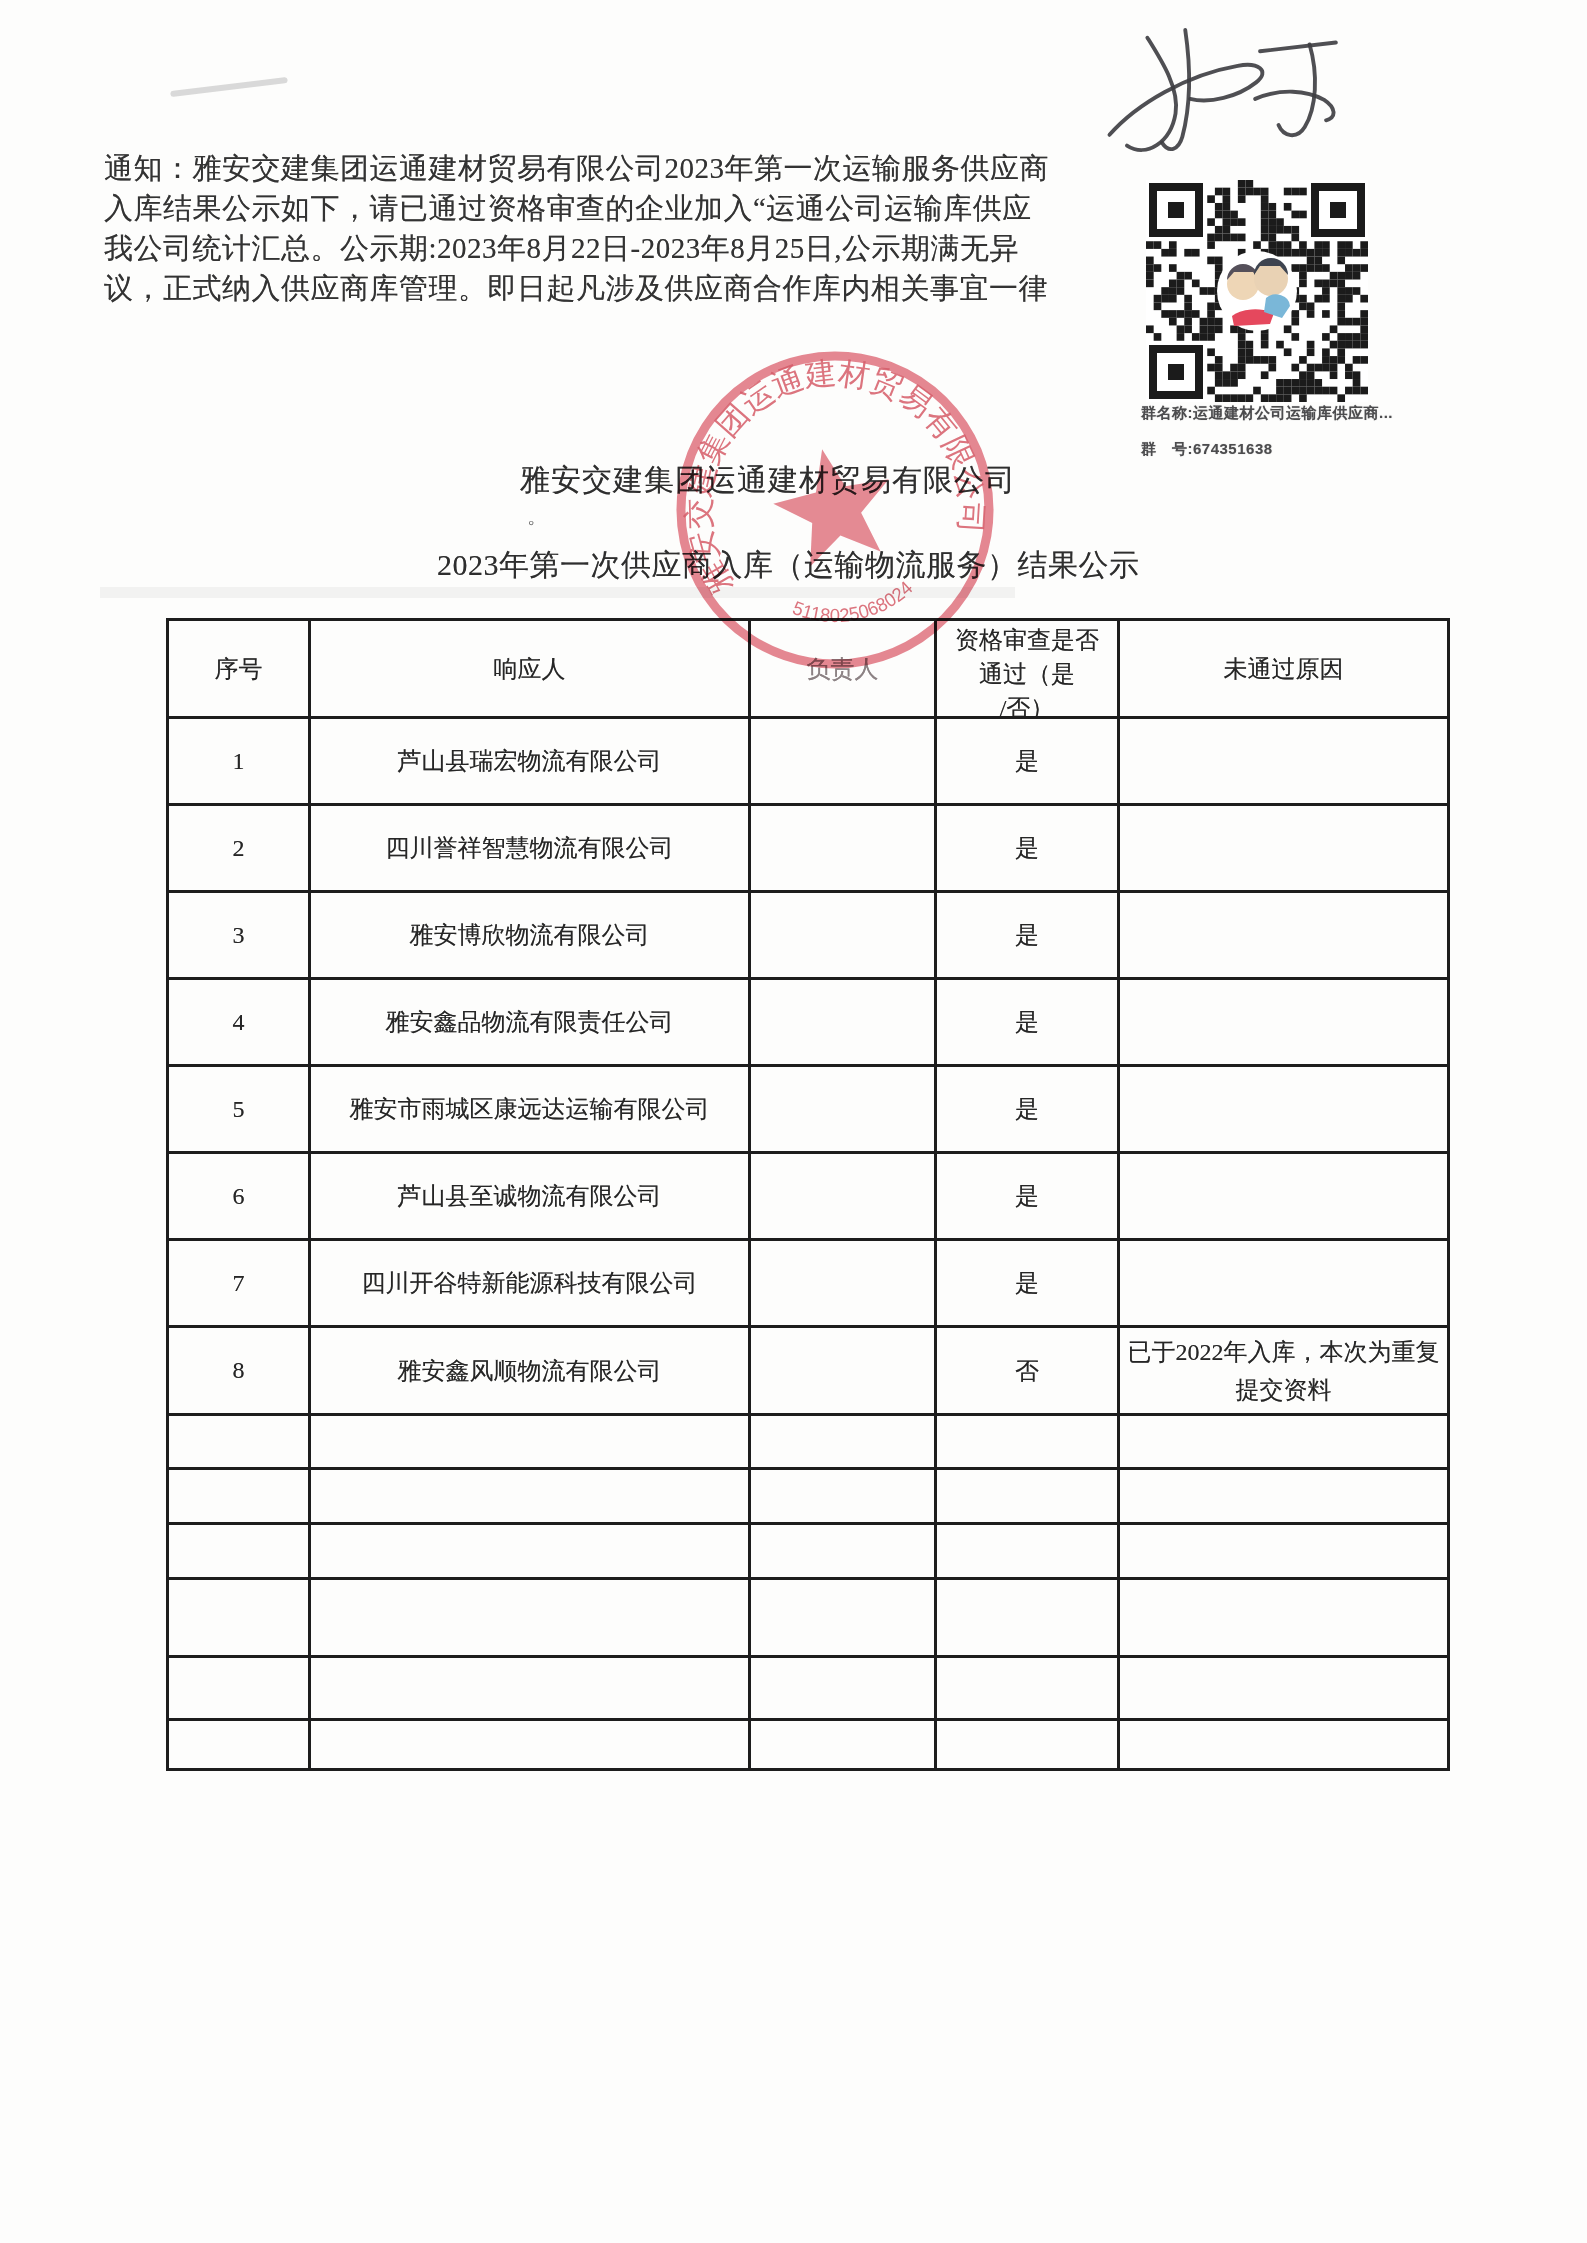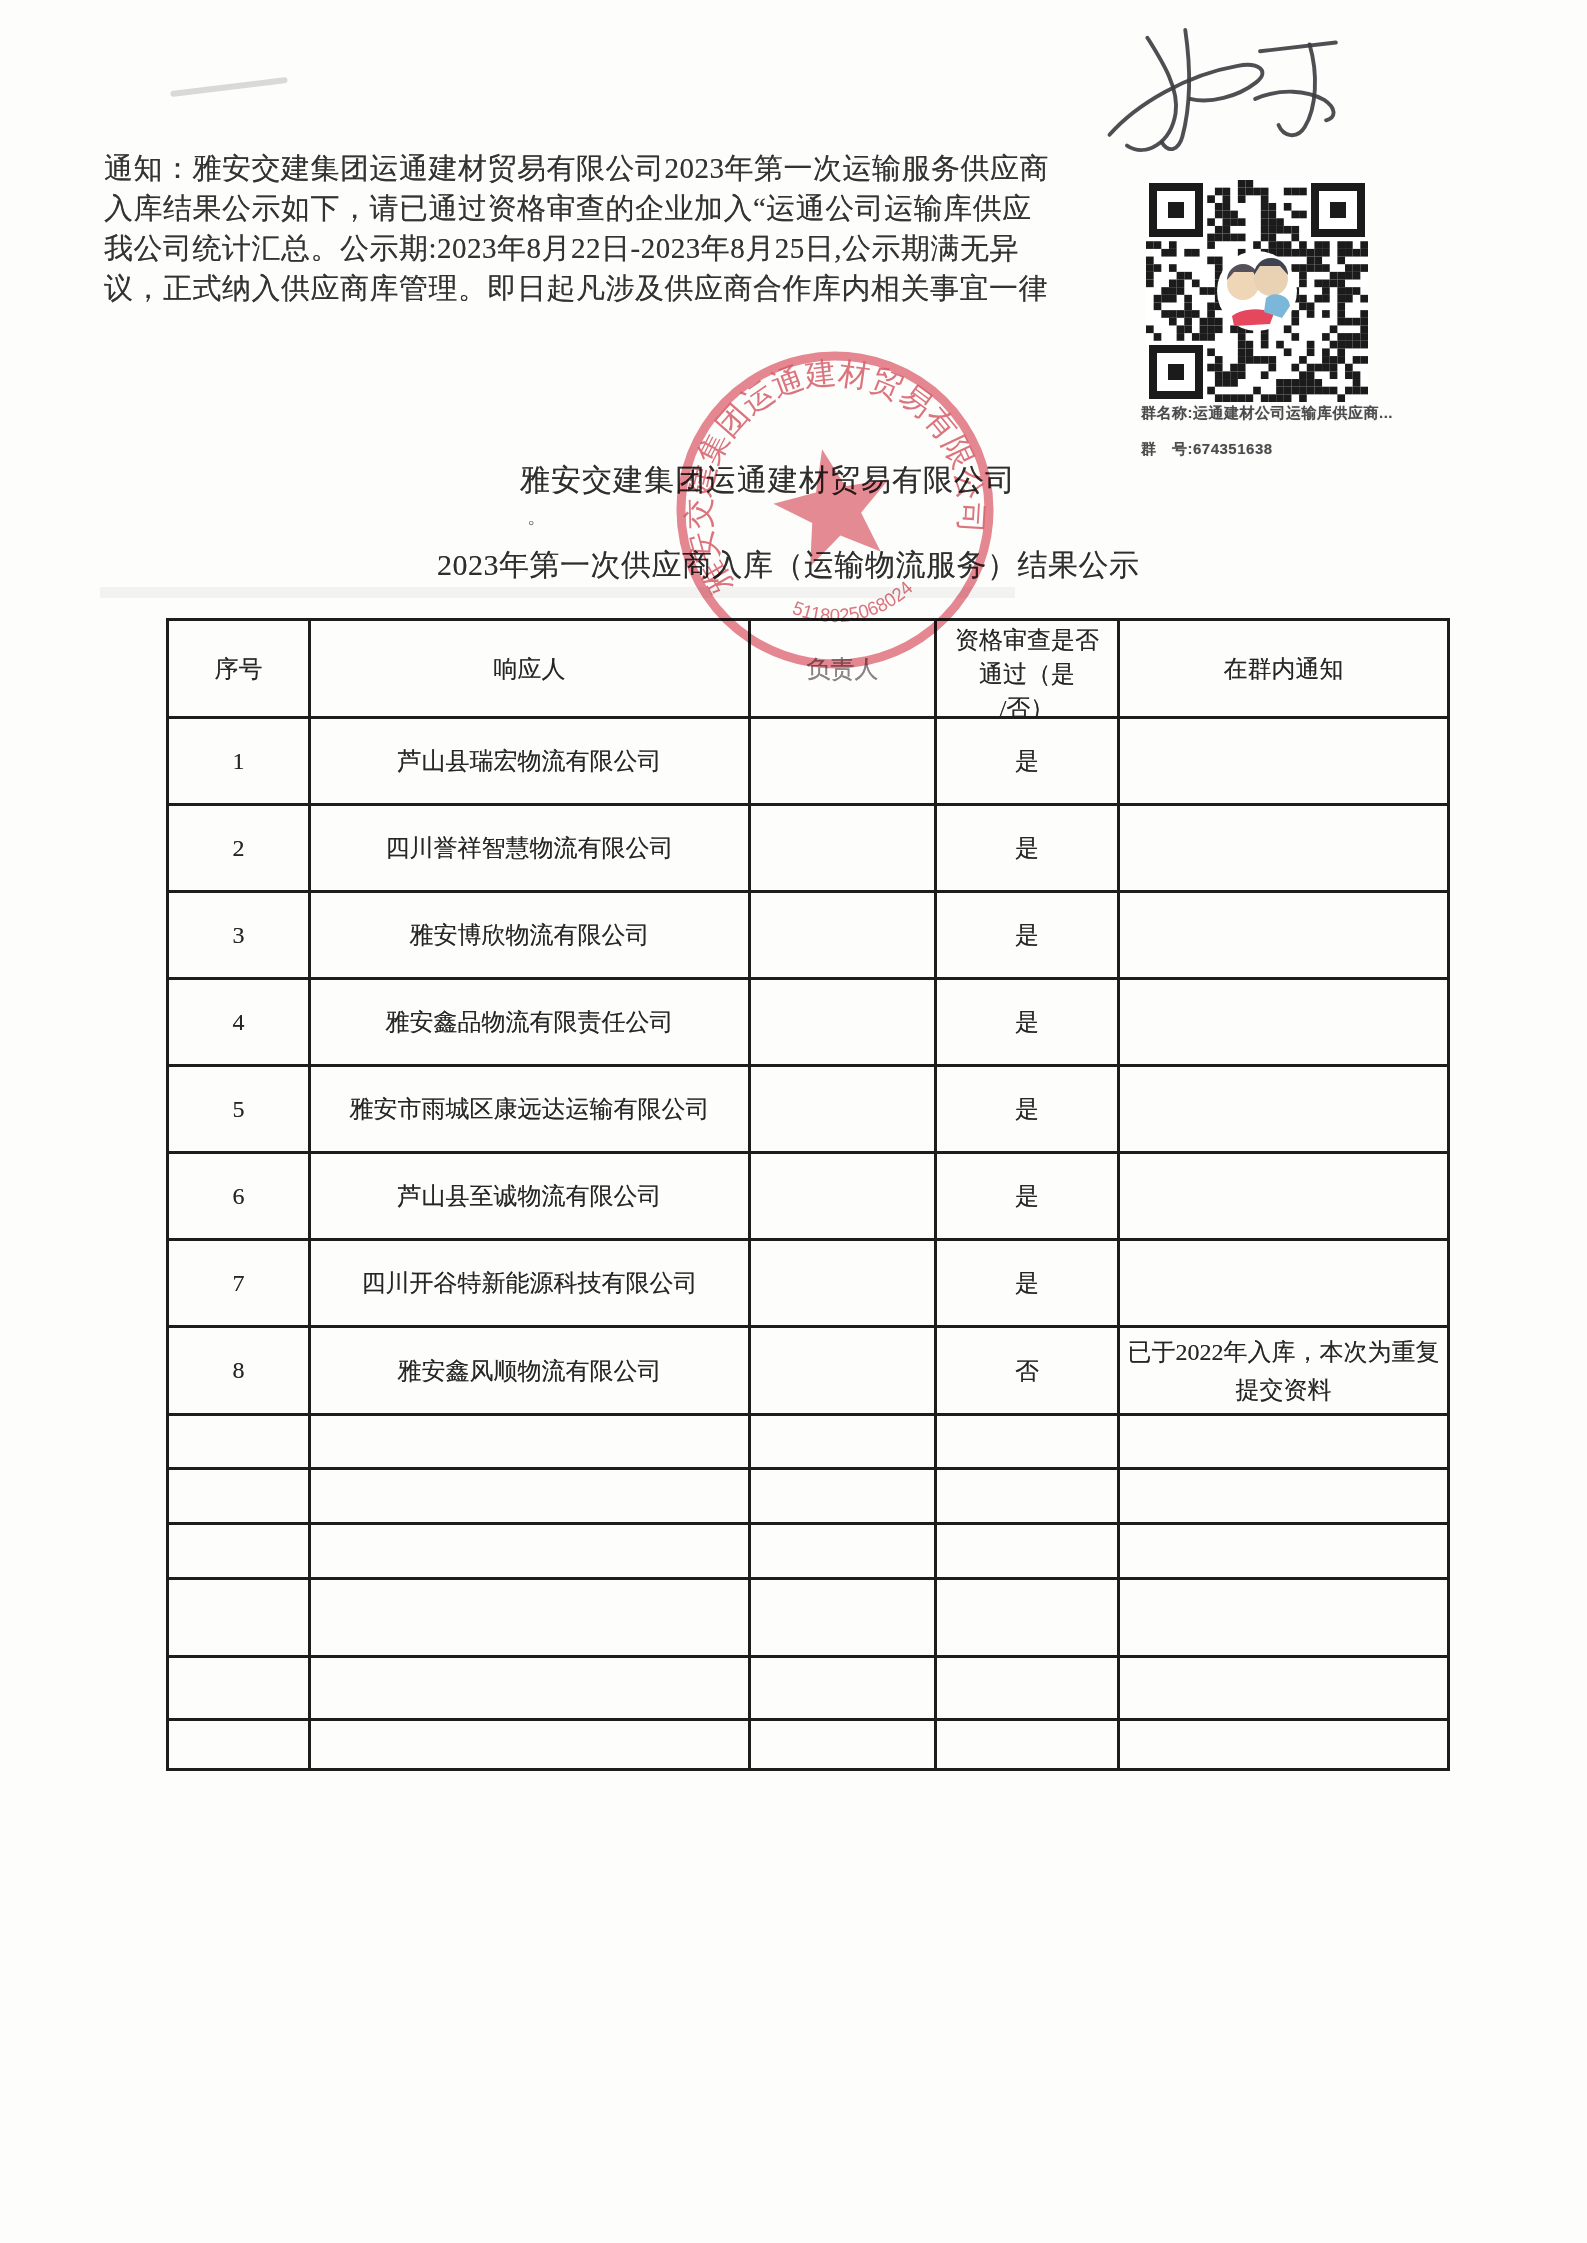--- a/index.html
+++ b/index.html
@@ -424,21 +424,21 @@
     <tbody>
         <tr class="hdr">
       <th>序号</th>
       <th>响应人</th>
       <th class="manager-col">负责人</th>
       <th class="qualify-col">
             <div>资格审查是否
 通过（是
 /否）</div>
           </th>
-      <th>在群内通知</th>
+      <th>未通过原因</th>
     </tr>
     <tr class="datarow">
       <td>1</td>
       <td>芦山县瑞宏物流有限公司</td>
       <td></td>
       <td>是</td>
       <td class="reason-cell"></td>
     </tr>
     <tr class="datarow">
       <td>2</td>

